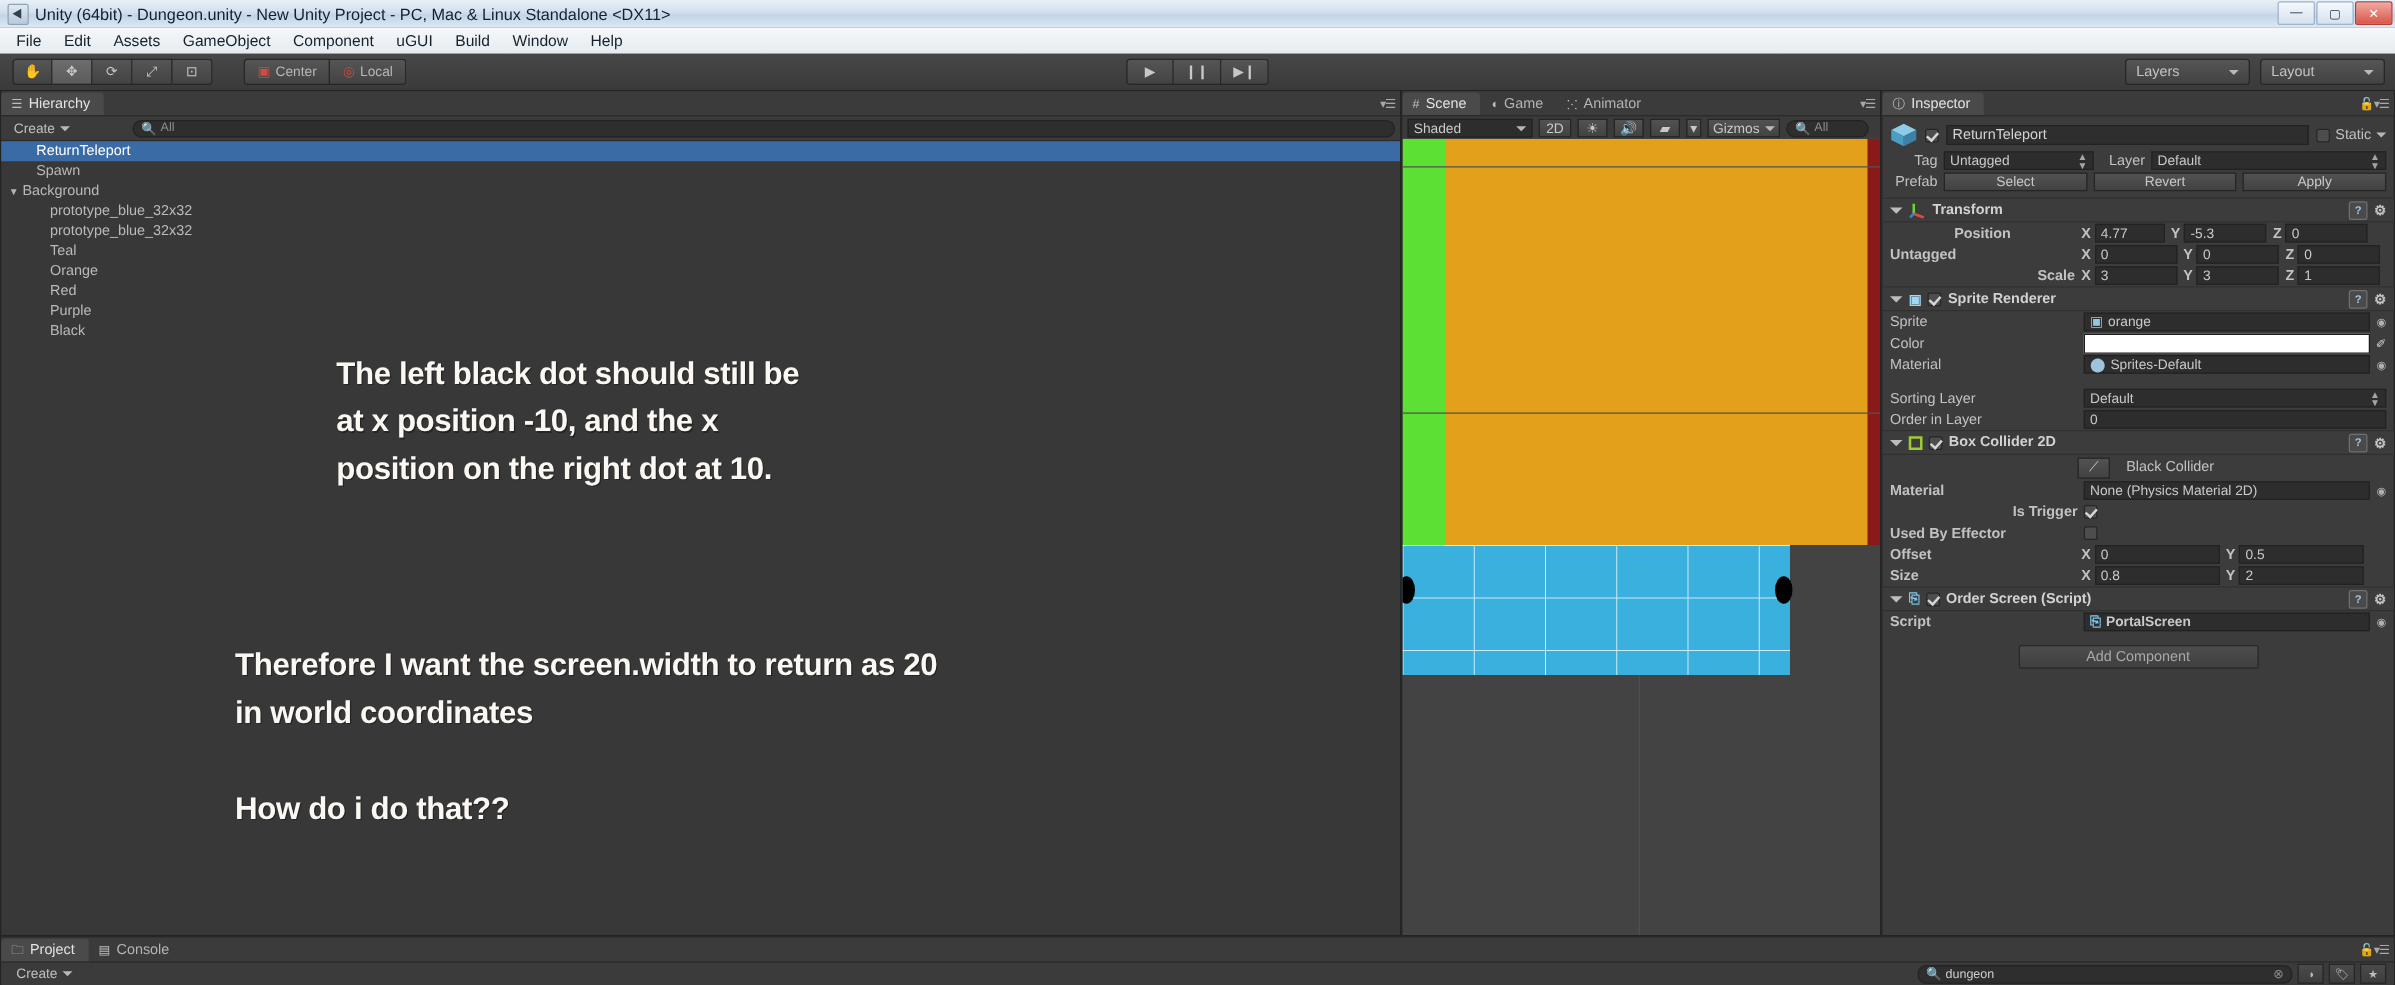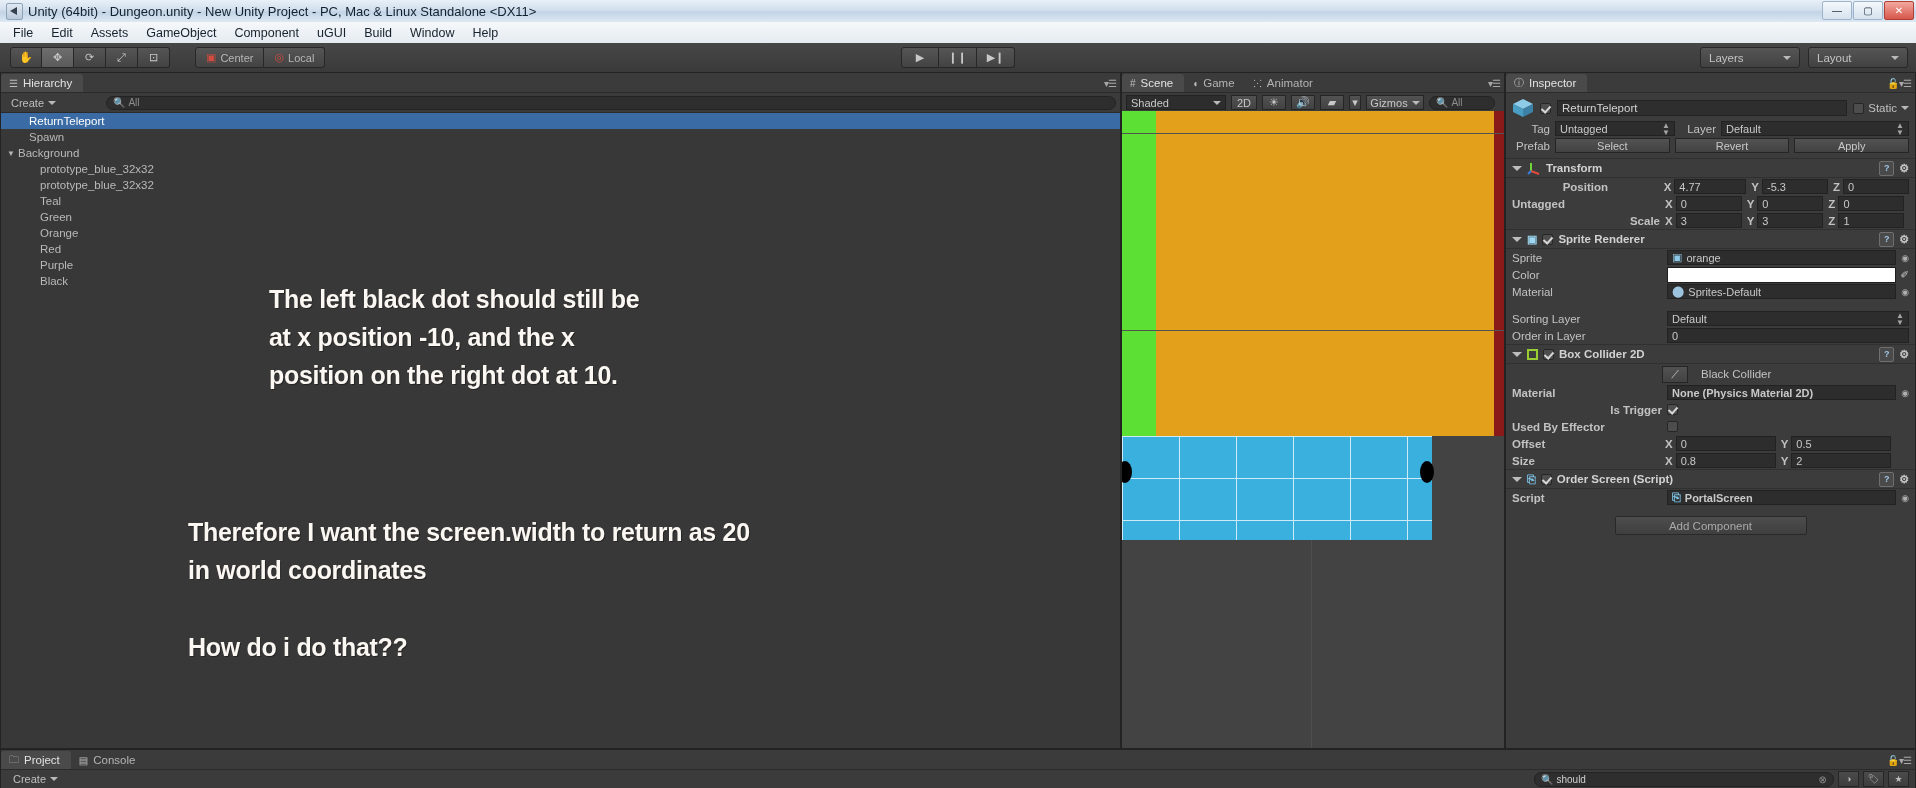--- a/index.html
+++ b/index.html
@@ -240,24 +240,20 @@
         <div class="hrow">
           <span class="foldy" style="margin-left: 22px;"></span>
           <span>prototype_blue_32x32</span>
         </div>
         <div class="hrow">
           <span class="foldy" style="margin-left: 22px;"></span>
           <span>Teal</span>
         </div>
         <div class="hrow">
           <span class="foldy" style="margin-left: 22px;"></span>
-          <span>Green</span>
-        </div>
-        <div class="hrow">
-          <span class="foldy" style="margin-left: 22px;"></span>
           <span>Orange</span>
         </div>
         <div class="hrow">
           <span class="foldy" style="margin-left: 22px;"></span>
           <span>Red</span>
         </div>
         <div class="hrow">
           <span class="foldy" style="margin-left: 22px;"></span>
           <span>Purple</span>
         </div>
@@ -388,21 +384,21 @@
       <span style="margin-left:auto;display:flex;gap:5px;align-items:center;">
         <span class="helpico">?</span>
         <span class="gearico">⚙</span>
       </span>
     </div>
     <div id="transform-rows">
         <div class="irow">
           <span class="ilbl" style="width: 148px; text-align: center; font-weight: bold;">Position</span>
           <span class="fx">
             <b>X</b>
-            <span class="ifield" style="width: 72px;">4.77</span>
+            <span class="ifield" style="width: 56px;">4.77</span>
           </span>
           <span class="fx">
             <b>Y</b>
             <span class="ifield" style="width: 66px;">-5.3</span>
           </span>
           <span class="fx">
             <b>Z</b>
             <span class="ifield" style="width: 66px;">0</span>
           </span>
         </div>
@@ -492,21 +488,21 @@
         <span class="gearico">⚙</span>
       </span>
     </div>
     <div class="irow" style="height:20px;">
       <span style="width:145px;"></span>
       <span class="ibtn" style="width:26px;height:17px;">⟋</span>
       <span style="margin-left:8px;color:#c2c2c2;">Black Collider</span>
     </div>
     <div class="irow">
       <span class="ilbl" style="width:150px;text-align:left;font-weight:bold;">Material</span>
-      <span class="ifield" style="flex:1;font-weight:bold;">None (Physics Material 2D)</span>
+      <span class="ifield" style="flex:1;">None (Physics Material 2D)</span>
       <span style="font-size:9px;color:#b0b0b0;">◉</span>
     </div>
     <div class="irow">
       <span class="ilbl" style="width:150px;text-align:right;font-weight:bold;">Is Trigger</span>
       <span class="chk on"></span>
     </div>
     <div class="irow">
       <span class="ilbl" style="width:150px;text-align:left;font-weight:bold;">Used By Effector</span>
       <span class="chk"></span>
     </div>
@@ -568,21 +564,21 @@
       <div class="tabmenu">🔓▾☰</div>
     </div>
     <div class="pj-sub">
       <div class="createbtn">
         <span>Create</span>
         <span class="caret"></span>
       </div>
       <div class="pj-right">
         <div class="searchbox" style="width:300px;height:15px;">
           <span>🔍</span>
-          <span style="color:#cfcfcf;">should</span>
+          <span style="color:#cfcfcf;">dungeon</span>
           <span style="margin-left:auto;">⊗</span>
         </div>
         <div class="sq">◑</div>
         <div class="sq">🏷</div>
         <div class="sq">★</div>
       </div>
     </div>
   </div>
 
 </div>

